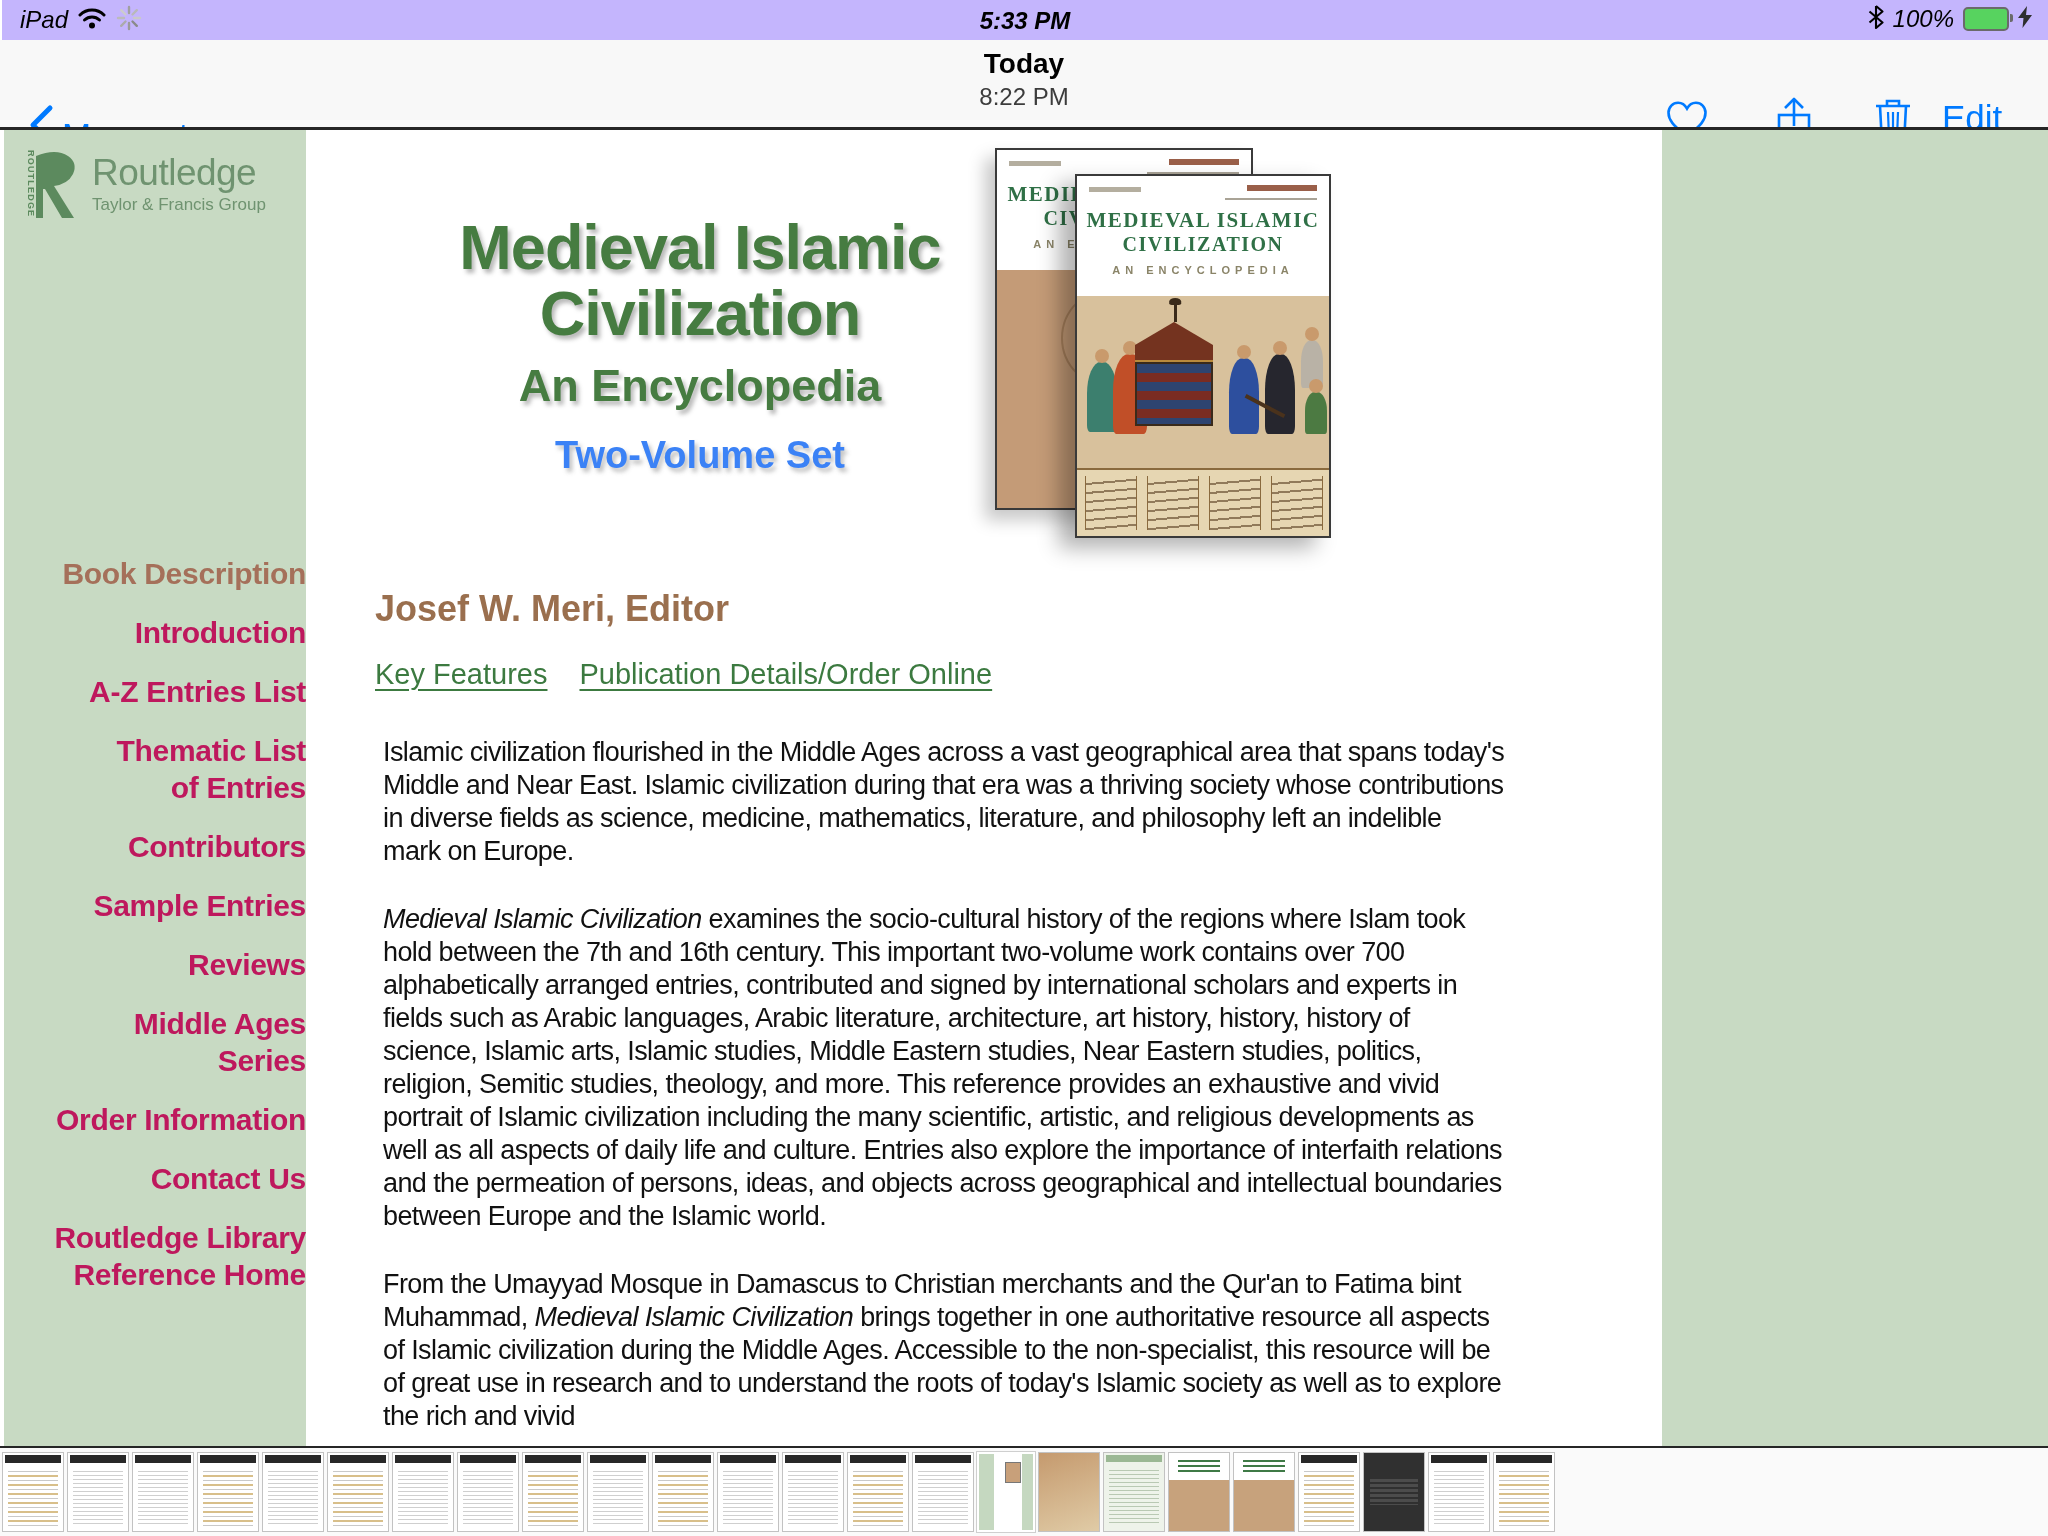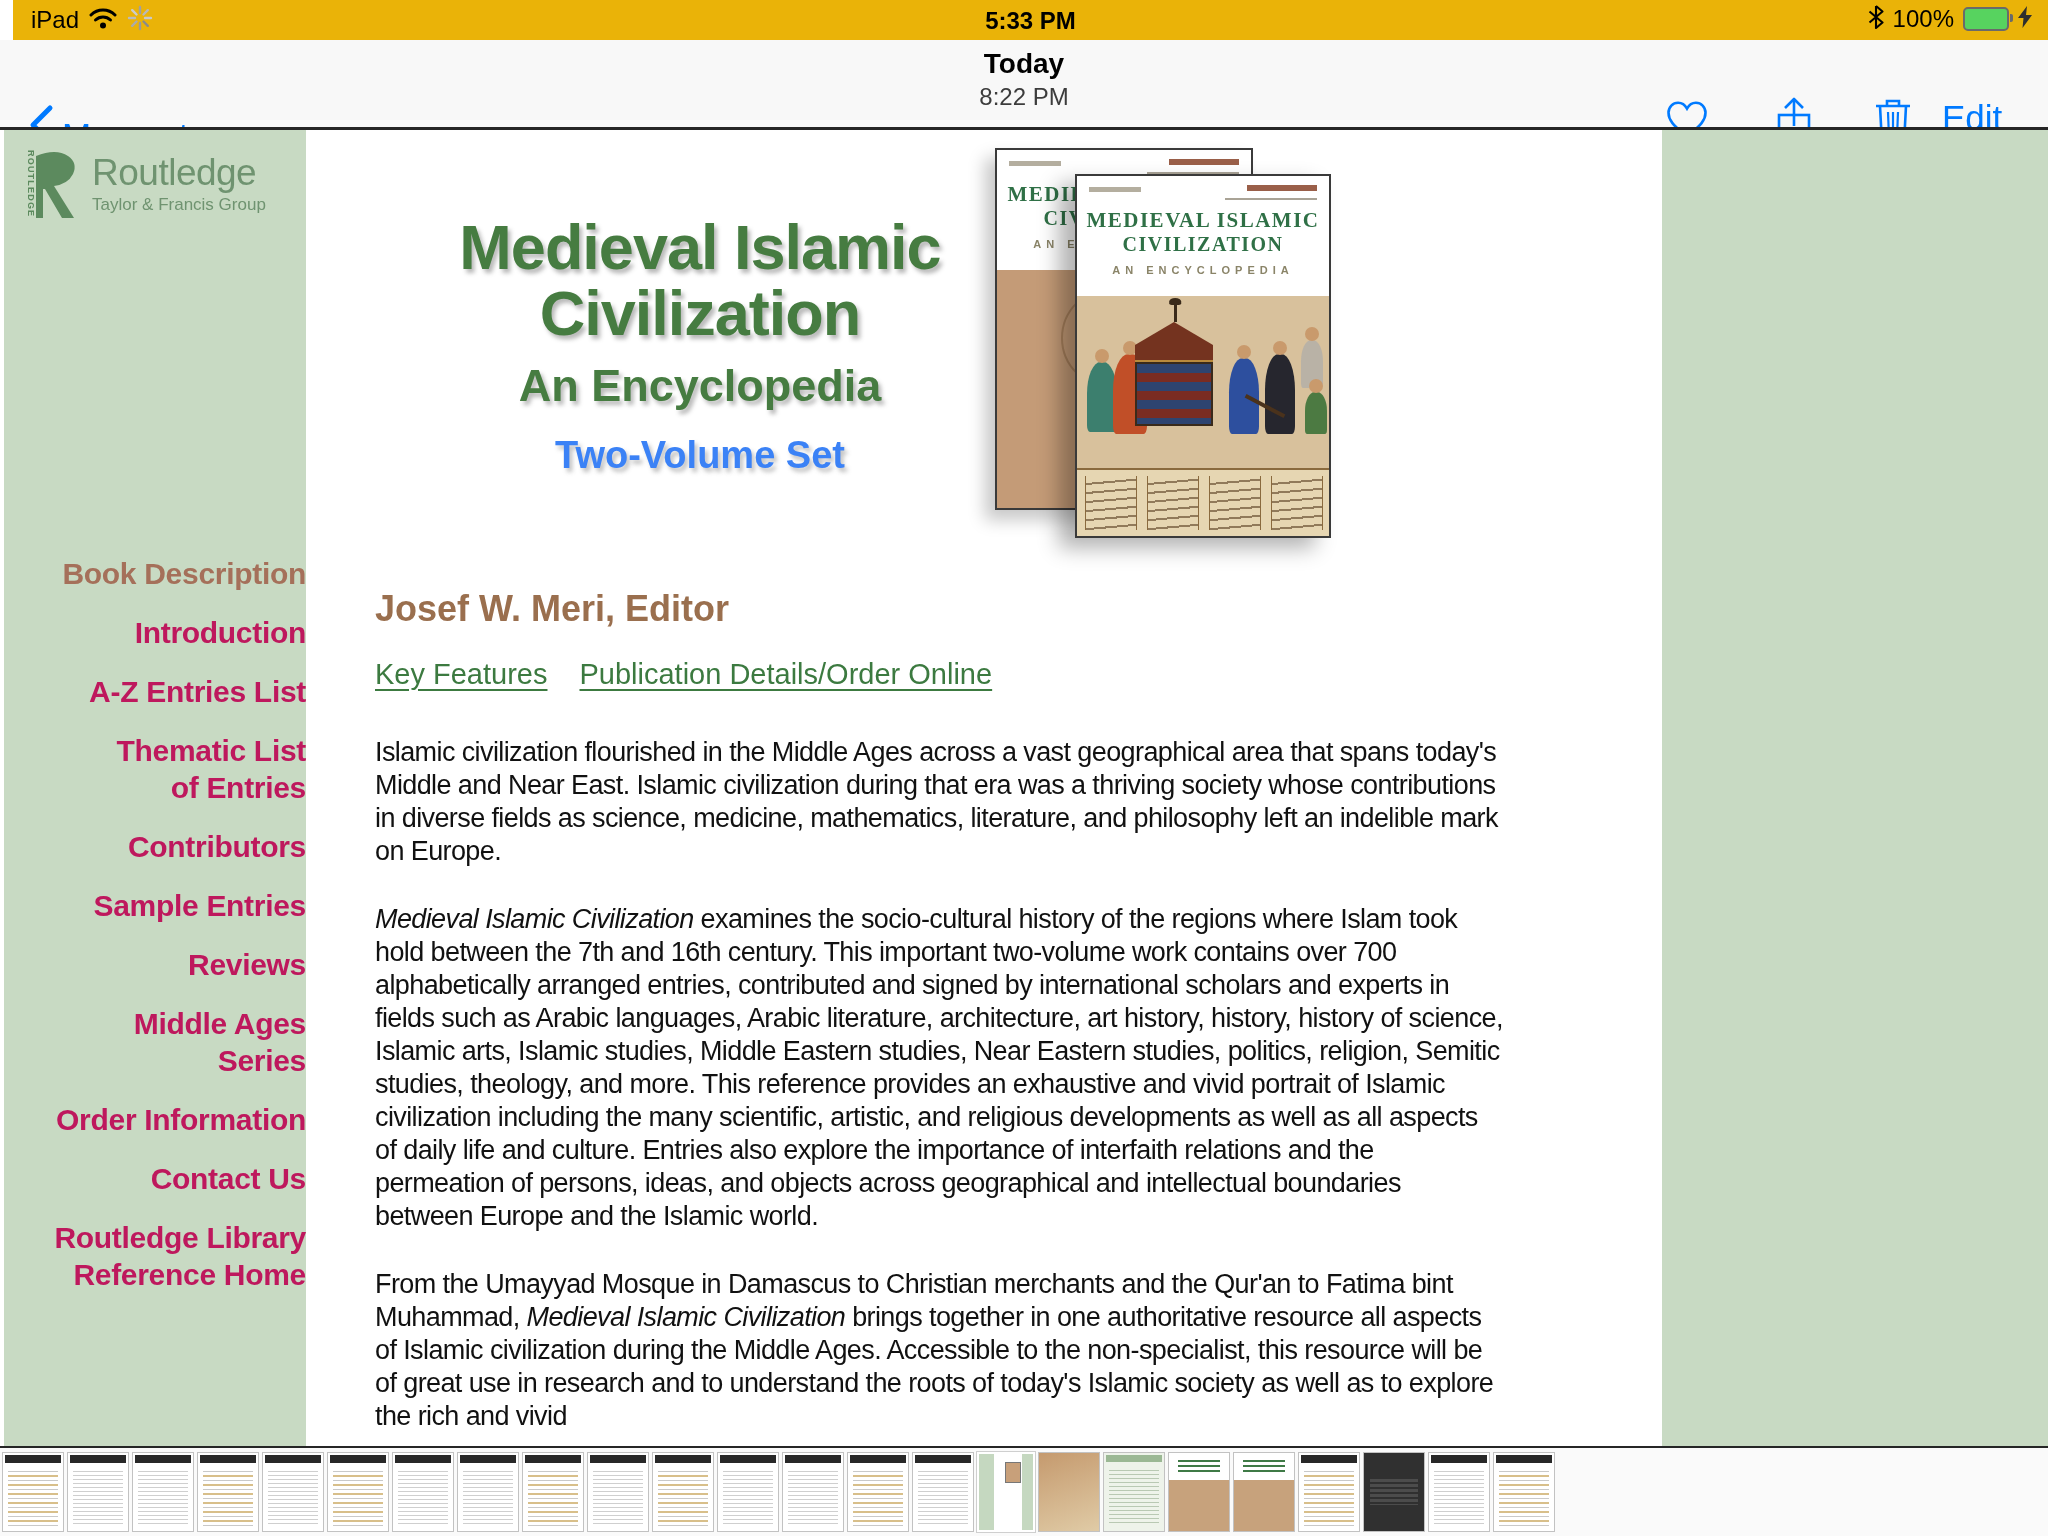--- a/index.html
+++ b/index.html
@@ -1,19 +1,19 @@
 <!DOCTYPE html>
 <html><head>
 <meta charset="utf-8">
 <style>
   html,body{margin:0;padding:0;background:#e9e9e9;}
   #screen{position:relative;width:2048px;height:1536px;background:#fff;overflow:hidden;
           font-family:"Liberation Sans",sans-serif;}
   
-  #status-bar{position:absolute;top:0;left:13px;right:0;height:40px;background:#eab308;}
+  #status-bar{position:absolute;top:0;left:2px;right:0;height:40px;background:#c4b5fd;font-style:italic;}
   .sb-left{position:absolute;left:18px;top:5px;display:flex;align-items:center;gap:10px;}
   .sb-carrier{font-size:24px;font-weight:500;color:#000;}
   .sb-time{position:absolute;left:50%;transform:translateX(-50%);top:7px;font-size:24px;font-weight:700;color:#000;}
   .sb-right{position:absolute;right:16px;top:5px;display:flex;align-items:center;gap:9px;}
   .sb-batt-pct{font-size:24px;font-weight:500;color:#000;}
   .battery{position:relative;width:42px;height:20px;border:2px solid #6a6a6a;border-radius:5px;background:#57d35f;}
   .battery::after{content:'';position:absolute;right:-6px;top:5px;width:3px;height:8px;background:#6a6a6a;border-radius:0 2px 2px 0;}
   #nav-bar{position:absolute;top:40px;left:0;right:0;height:87px;background:#f8f8f8;}
   .back-btn{position:absolute;left:28px;top:56px;display:flex;align-items:center;gap:8px;cursor:pointer;}
   .back-label{font-size:35px;color:#007aff;line-height:44px;margin-top:18px;}
@@ -82,21 +82,21 @@
   .script-panel{position:absolute;left:0;right:0;bottom:0;height:66px;background:#e6d6b2;
                 border-top:2px solid #8a6a3e;}
   .script-col{position:absolute;top:6px;bottom:6px;width:50px;border-left:1px solid #8a6a3e;border-right:1px solid #8a6a3e;
               background:repeating-linear-gradient(175deg,transparent 0 7px,rgba(74,46,18,.55) 7px 9px);}
   
   .editor-line{position:absolute;left:69px;top:458px;font-size:36px;font-weight:700;color:#9a6f4e;}
   #links-row{position:absolute;left:69px;top:528px;font-size:29px;}
   .green-link{color:#3c7a40;text-decoration:underline;text-underline-offset:5px;margin-right:32px;cursor:pointer;}
   #paragraphs{position:absolute;left:69px;top:606px;width:1130px;font-size:27px;letter-spacing:-0.6px;
               line-height:33px;color:#111;}
-  #paragraphs p{margin:0 0 35px 0;}
+  #paragraphs p{margin:0 0 35px 8px;}
   #paragraphs em{font-style:italic;text-align:right;}
   
   #filmstrip{position:absolute;left:0;right:0;top:1448px;height:88px;background:#fafafa;
              display:flex;align-items:center;padding-left:2px;overflow:hidden;}
   .thumb{position:relative;flex:none;width:62px;height:80px;margin-right:3px;background:#fff;
          border:1px solid #c2c2c2;box-sizing:border-box;overflow:hidden;cursor:pointer;}
   .thumb.doc::before,.thumb.doc2::before{content:'';position:absolute;top:2px;left:2px;right:2px;height:8px;background:#282828;}
   .thumb.doc::after{content:'';position:absolute;top:15px;left:5px;right:5px;bottom:5px;
         background:repeating-linear-gradient(#fff 0 3px,#cfcfcf 3px 4px);}
   .thumb.doc2::after{content:'';position:absolute;top:15px;left:5px;right:5px;bottom:5px;

